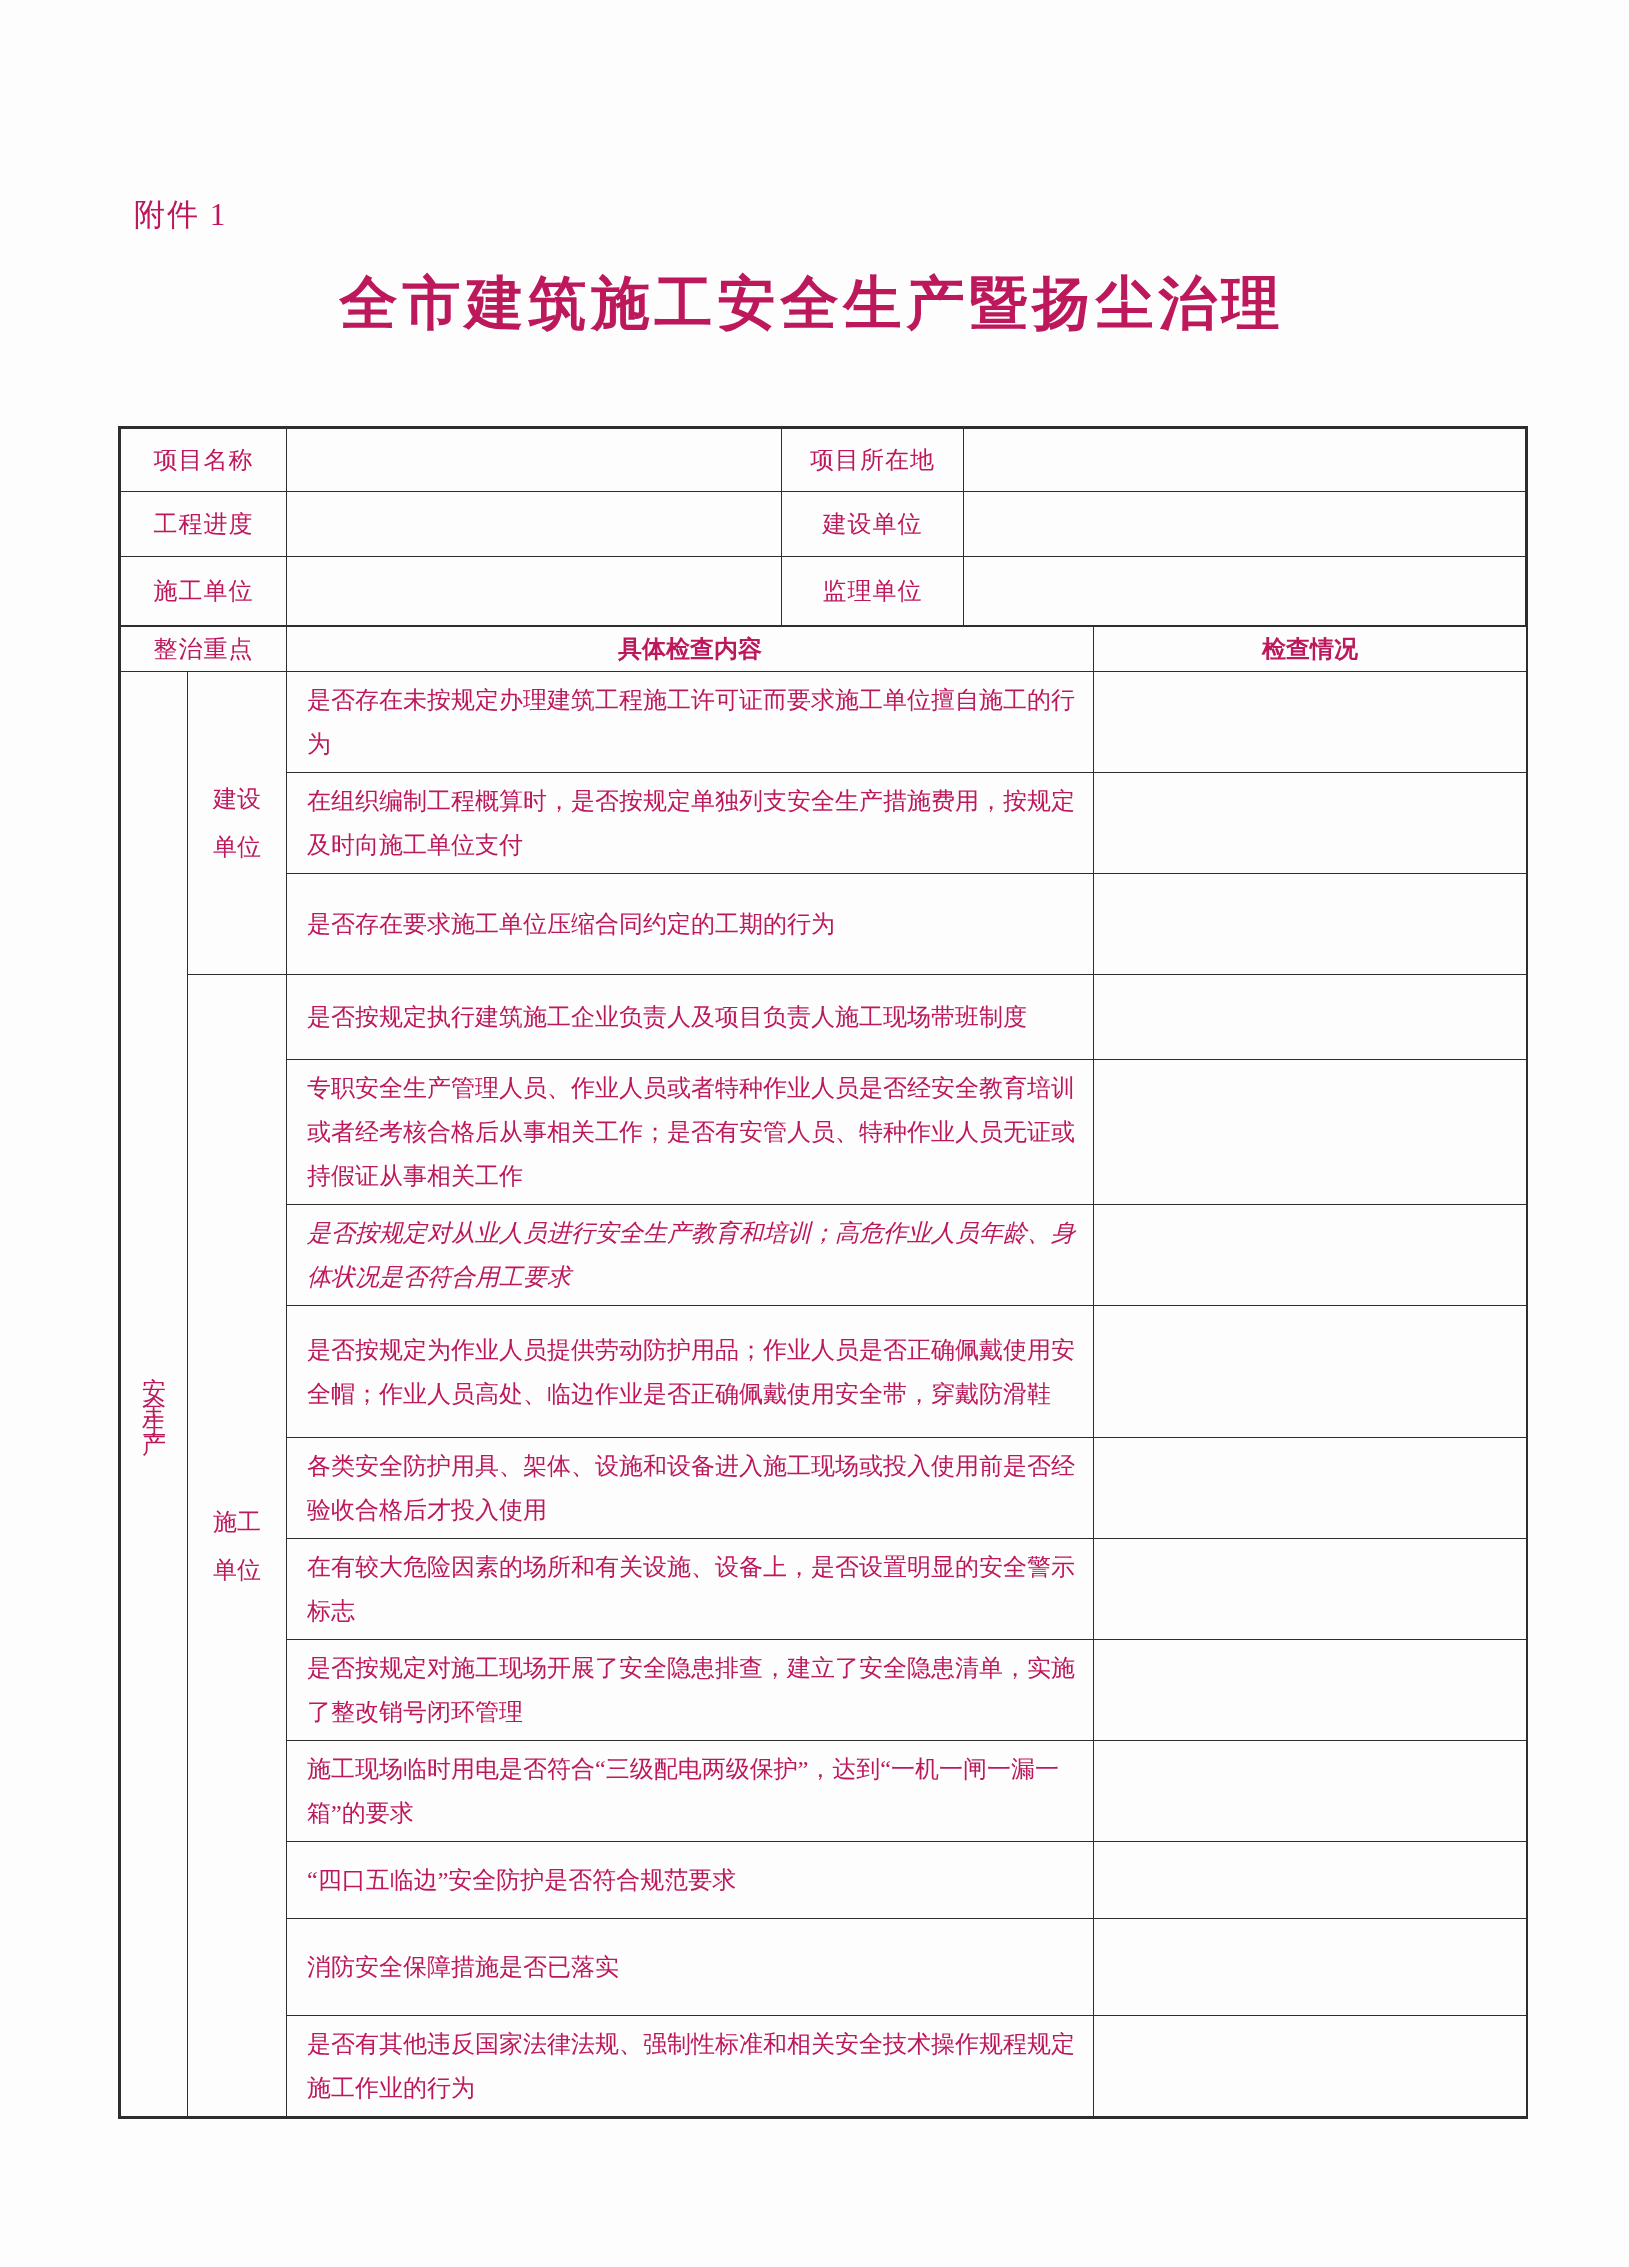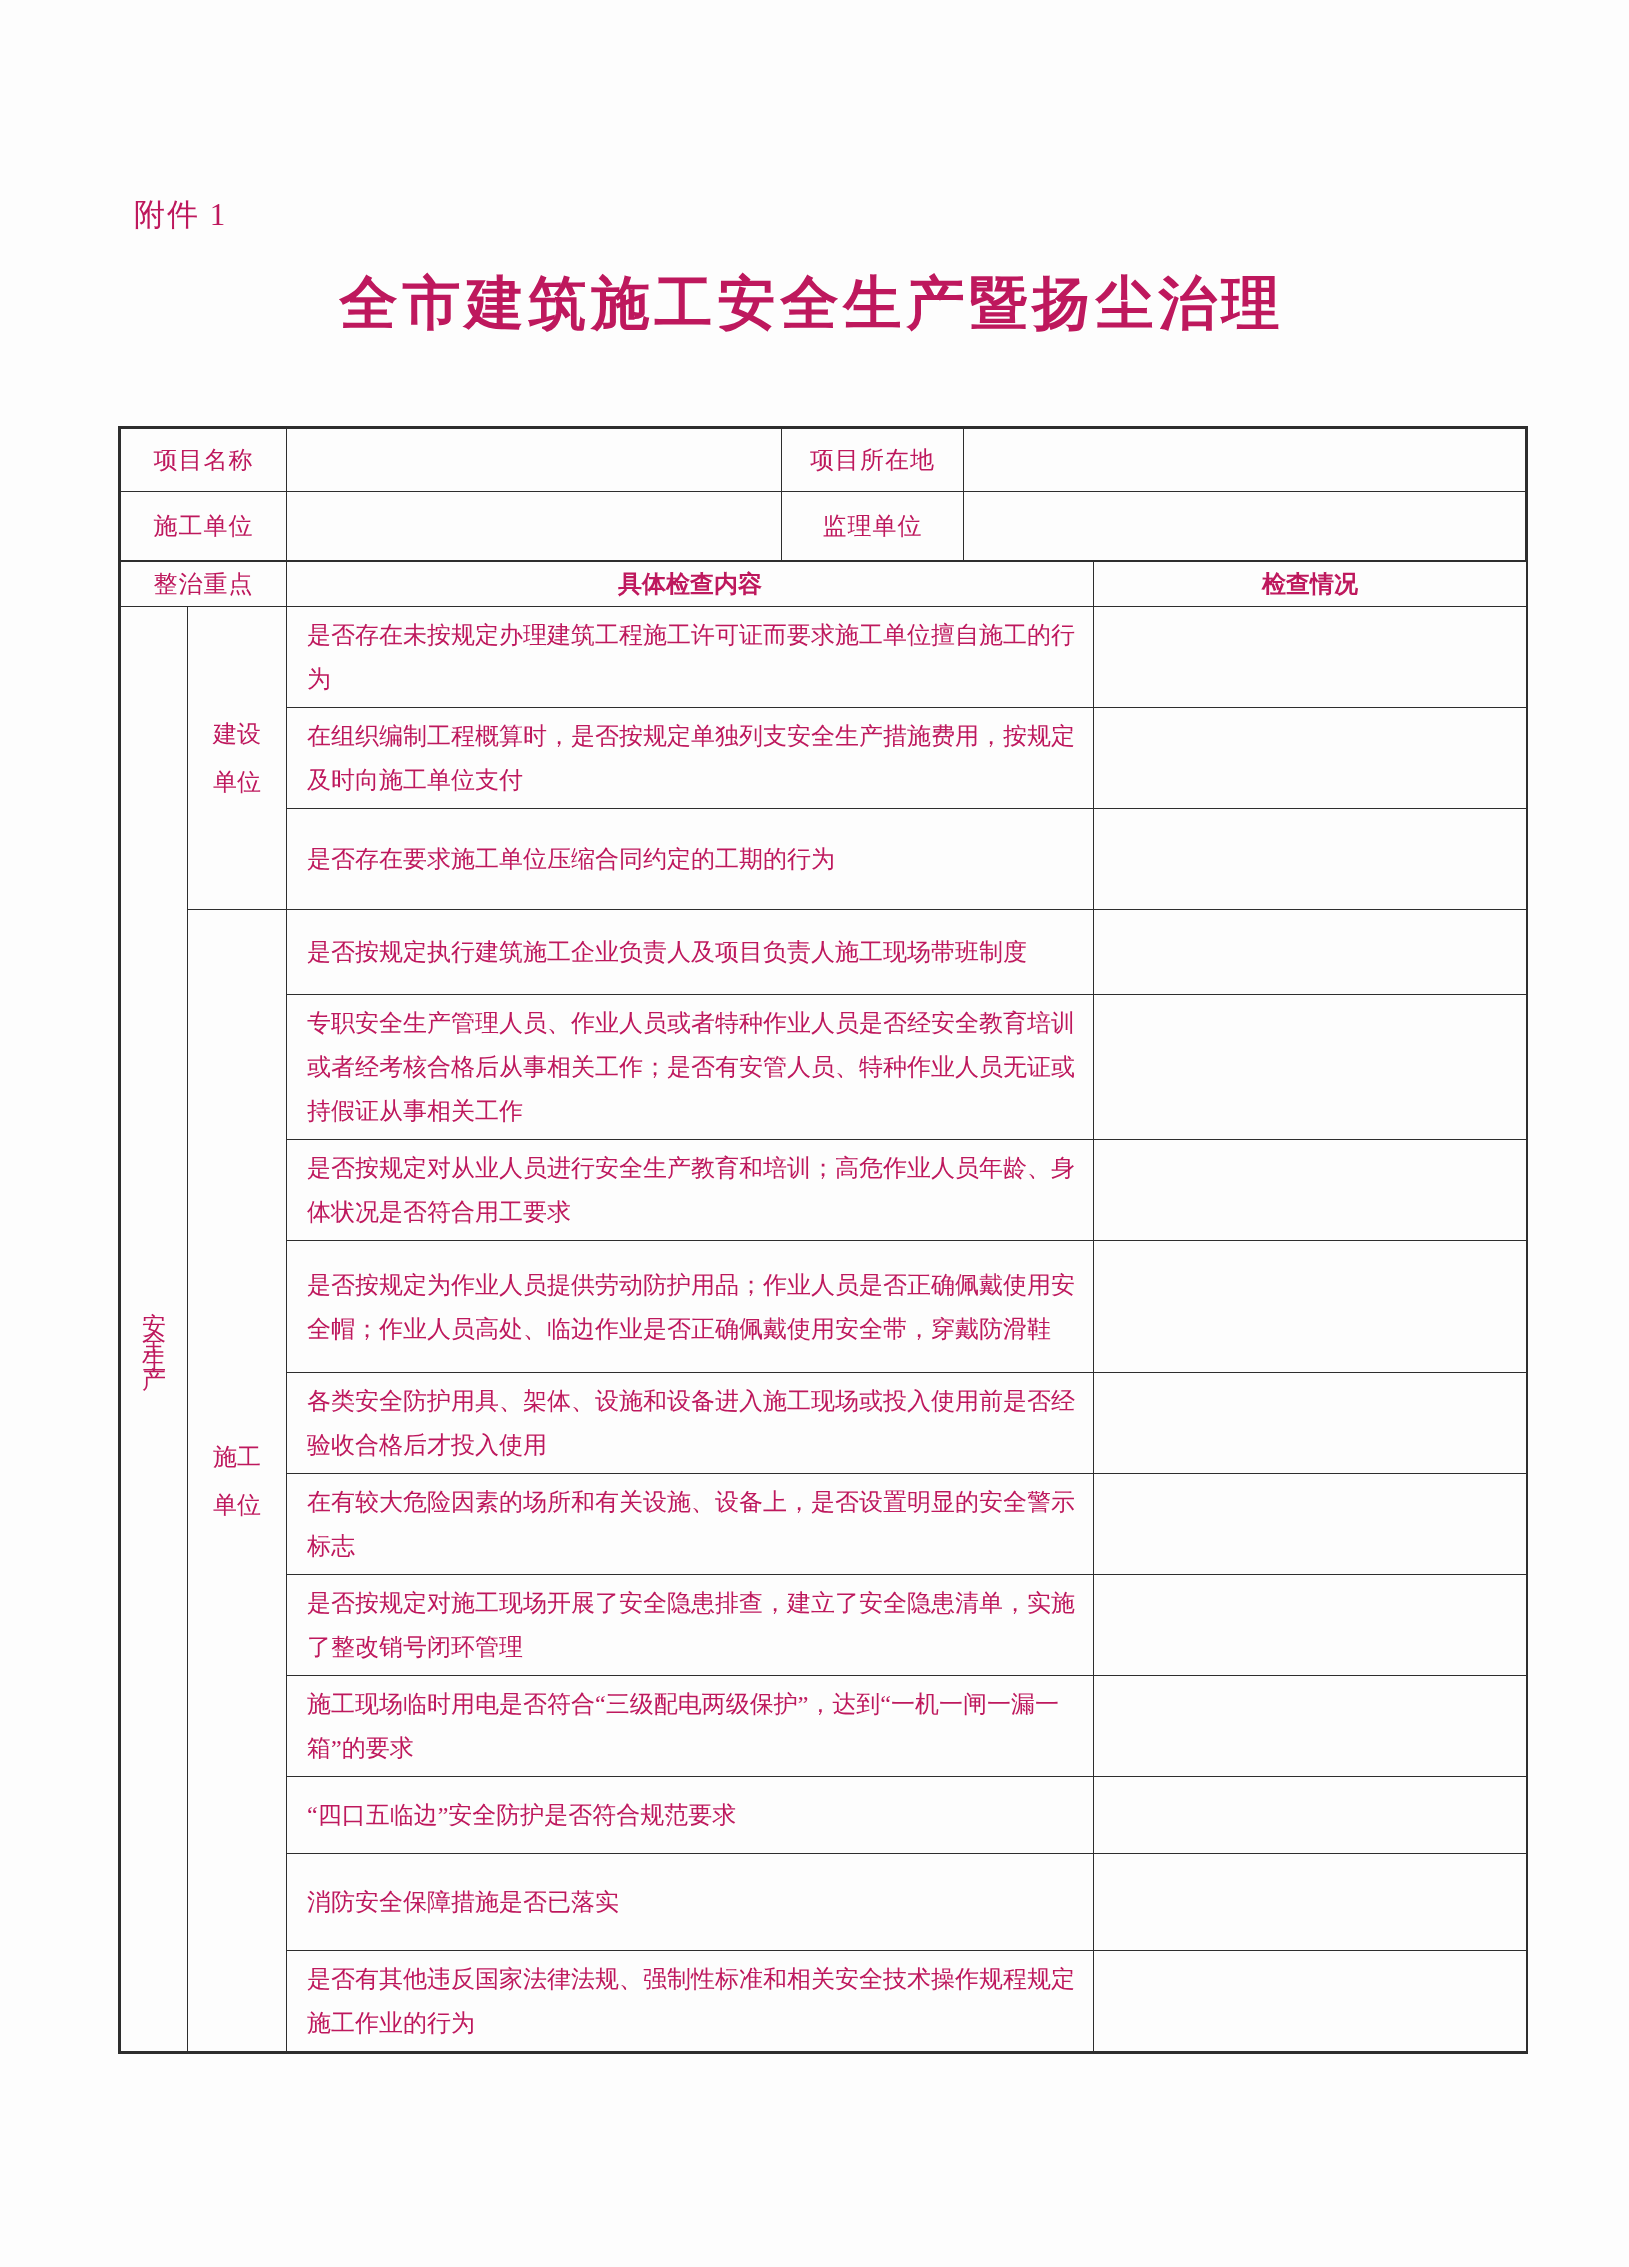--- a/index.html
+++ b/index.html
@@ -76,20 +76,26 @@
           <col style="width:182px">
           <col style="width:562px">
         </colgroup>
       <tbody>
           <tr>
         <td class="lbl">项目名称</td>
         <td></td>
         <td class="lbl">项目所在地</td>
         <td></td>
       </tr>
+      <tr style="height:65px;">
+        <td class="lbl">工程进度</td>
+        <td></td>
+        <td class="lbl">建设单位</td>
+        <td></td>
+      </tr>
       <tr style="height:69px;">
         <td class="lbl">施工单位</td>
         <td></td>
         <td class="lbl">监理单位</td>
         <td></td>
       </tr>
     </tbody>
       </table>
 
     <table>
@@ -124,21 +130,21 @@
 
       <tr style="height:85px;">
         <td class="group-cell" rowspan="11">施工单位</td>
         <td class="content-cell">是否按规定执行建筑施工企业负责人及项目负责人施工现场带班制度</td>
         <td></td>
       </tr>
       <tr style="height:131px;">
         <td class="content-cell">专职安全生产管理人员、作业人员或者特种作业人员是否经安全教育培训或者经考核合格后从事相关工作；是否有安管人员、特种作业人员无证或持假证从事相关工作</td>
         <td></td>
       </tr>
-      <tr style="height:86px;">
+      <tr style="height:86px;font-style:italic;">
         <td class="content-cell">是否按规定对从业人员进行安全生产教育和培训；高危作业人员年龄、身体状况是否符合用工要求</td>
         <td></td>
       </tr>
       <tr style="height:132px;">
         <td class="content-cell">是否按规定为作业人员提供劳动防护用品；作业人员是否正确佩戴使用安全帽；作业人员高处、临边作业是否正确佩戴使用安全带，穿戴防滑鞋</td>
         <td></td>
       </tr>
       <tr style="height:84px;">
         <td class="content-cell">各类安全防护用具、架体、设施和设备进入施工现场或投入使用前是否经验收合格后才投入使用</td>
         <td></td>

